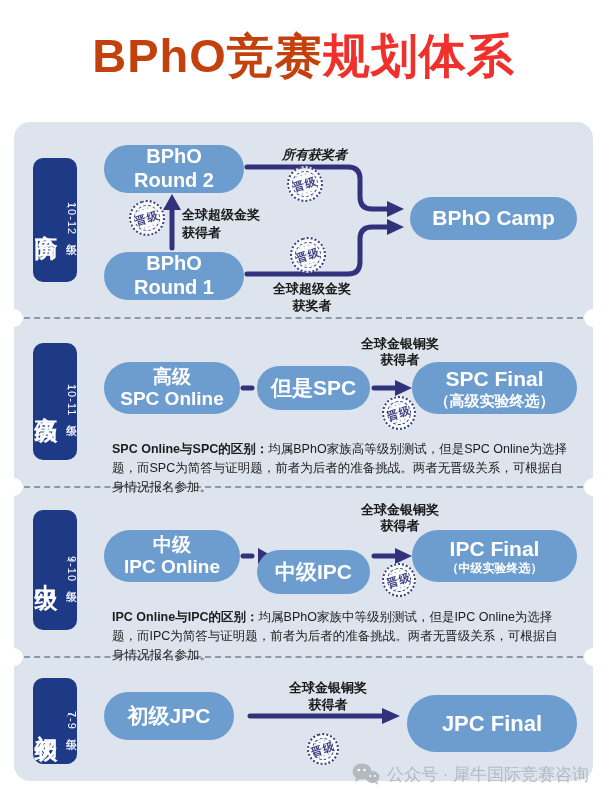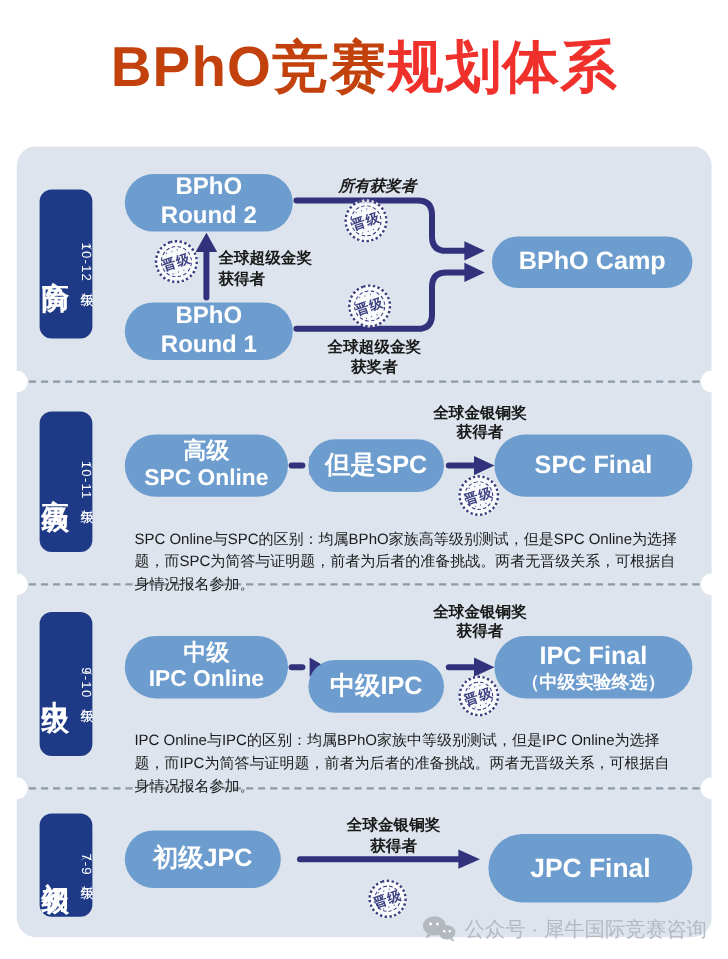--- a/index.html
+++ b/index.html
@@ -51,21 +51,21 @@
                 color:#3c3f80; line-height:1; letter-spacing:2px; }
   .seal .dots.t { top:3px; } .seal .dots.b { bottom:3px; }
   .seal .dots::before { content:"···"; }
 
   
   .ann { position:absolute; color:#1a1a1a; font-weight:700; font-size:13px; line-height:17px; }
   .ann.center { text-align:center; }
 
   
   .note { position:absolute; font-size:12.5px; color:#1c1c1c; line-height:1.5; }
-  .note .nb { font-weight:400; }
+  .note .nb { font-weight:700; }
 
   
   .watermark { position:absolute; left:352px; top:763px; display:flex; align-items:flex-start;
                gap:7px; color:#b4b9c0; font-size:17px; }
 </style>
 </head>
 <body>
 
 <div class="page">
 
@@ -173,20 +173,21 @@
     </div>
     <div class="pill" style="left:104px; top:362px; width:136px; height:52px; font-size:19px;">
       <span class="l1">高级</span>
       <span class="l2">SPC Online</span>
     </div>
     <div class="pill" style="left:257px; top:366px; width:113px; height:44px; font-size:21px;">
       <span>但是SPC</span>
     </div>
     <div class="pill" style="left:412px; top:362px; width:165px; height:52px; font-size:21px;">
       <span class="l1">SPC Final</span>
+      <span class="l2" style="font-size:15px;">（高级实验终选）</span>
     </div>
     <div class="ann center" style="left:352px; top:336px; width:96px; line-height:16px;">
       <div>全球金银铜奖</div>
       <div>获得者</div>
     </div>
     <div class="seal" style="left:382px; top:396px; width:34px; height:34px;">
       <i class="dots t"></i>
       <span class="seal-text">晋级</span>
       <i class="dots b"></i>
     </div>
@@ -202,21 +203,21 @@
     </div>
     <div class="pill" style="left:104px; top:530px; width:136px; height:52px; font-size:19px;">
       <span class="l1">中级</span>
       <span class="l2">IPC Online</span>
     </div>
     <div class="pill" style="left:257px; top:534px; width:113px; height:44px; font-size:21px;margin-top:16px;">
       <span>中级IPC</span>
     </div>
     <div class="pill" style="left:412px; top:530px; width:165px; height:52px; font-size:21px;">
       <span class="l1">IPC Final</span>
-      <span class="l2" style="font-size:15px;">（中级实验终选）</span>
+      <span class="l2" style="font-size:12px;">（中级实验终选）</span>
     </div>
     <div class="ann center" style="left:352px; top:502px; width:96px; line-height:16px;">
       <div>全球金银铜奖</div>
       <div>获得者</div>
     </div>
     <div class="seal" style="left:382px; top:563px; width:34px; height:34px;">
       <i class="dots t"></i>
       <span class="seal-text">晋级</span>
       <i class="dots b"></i>
     </div>

